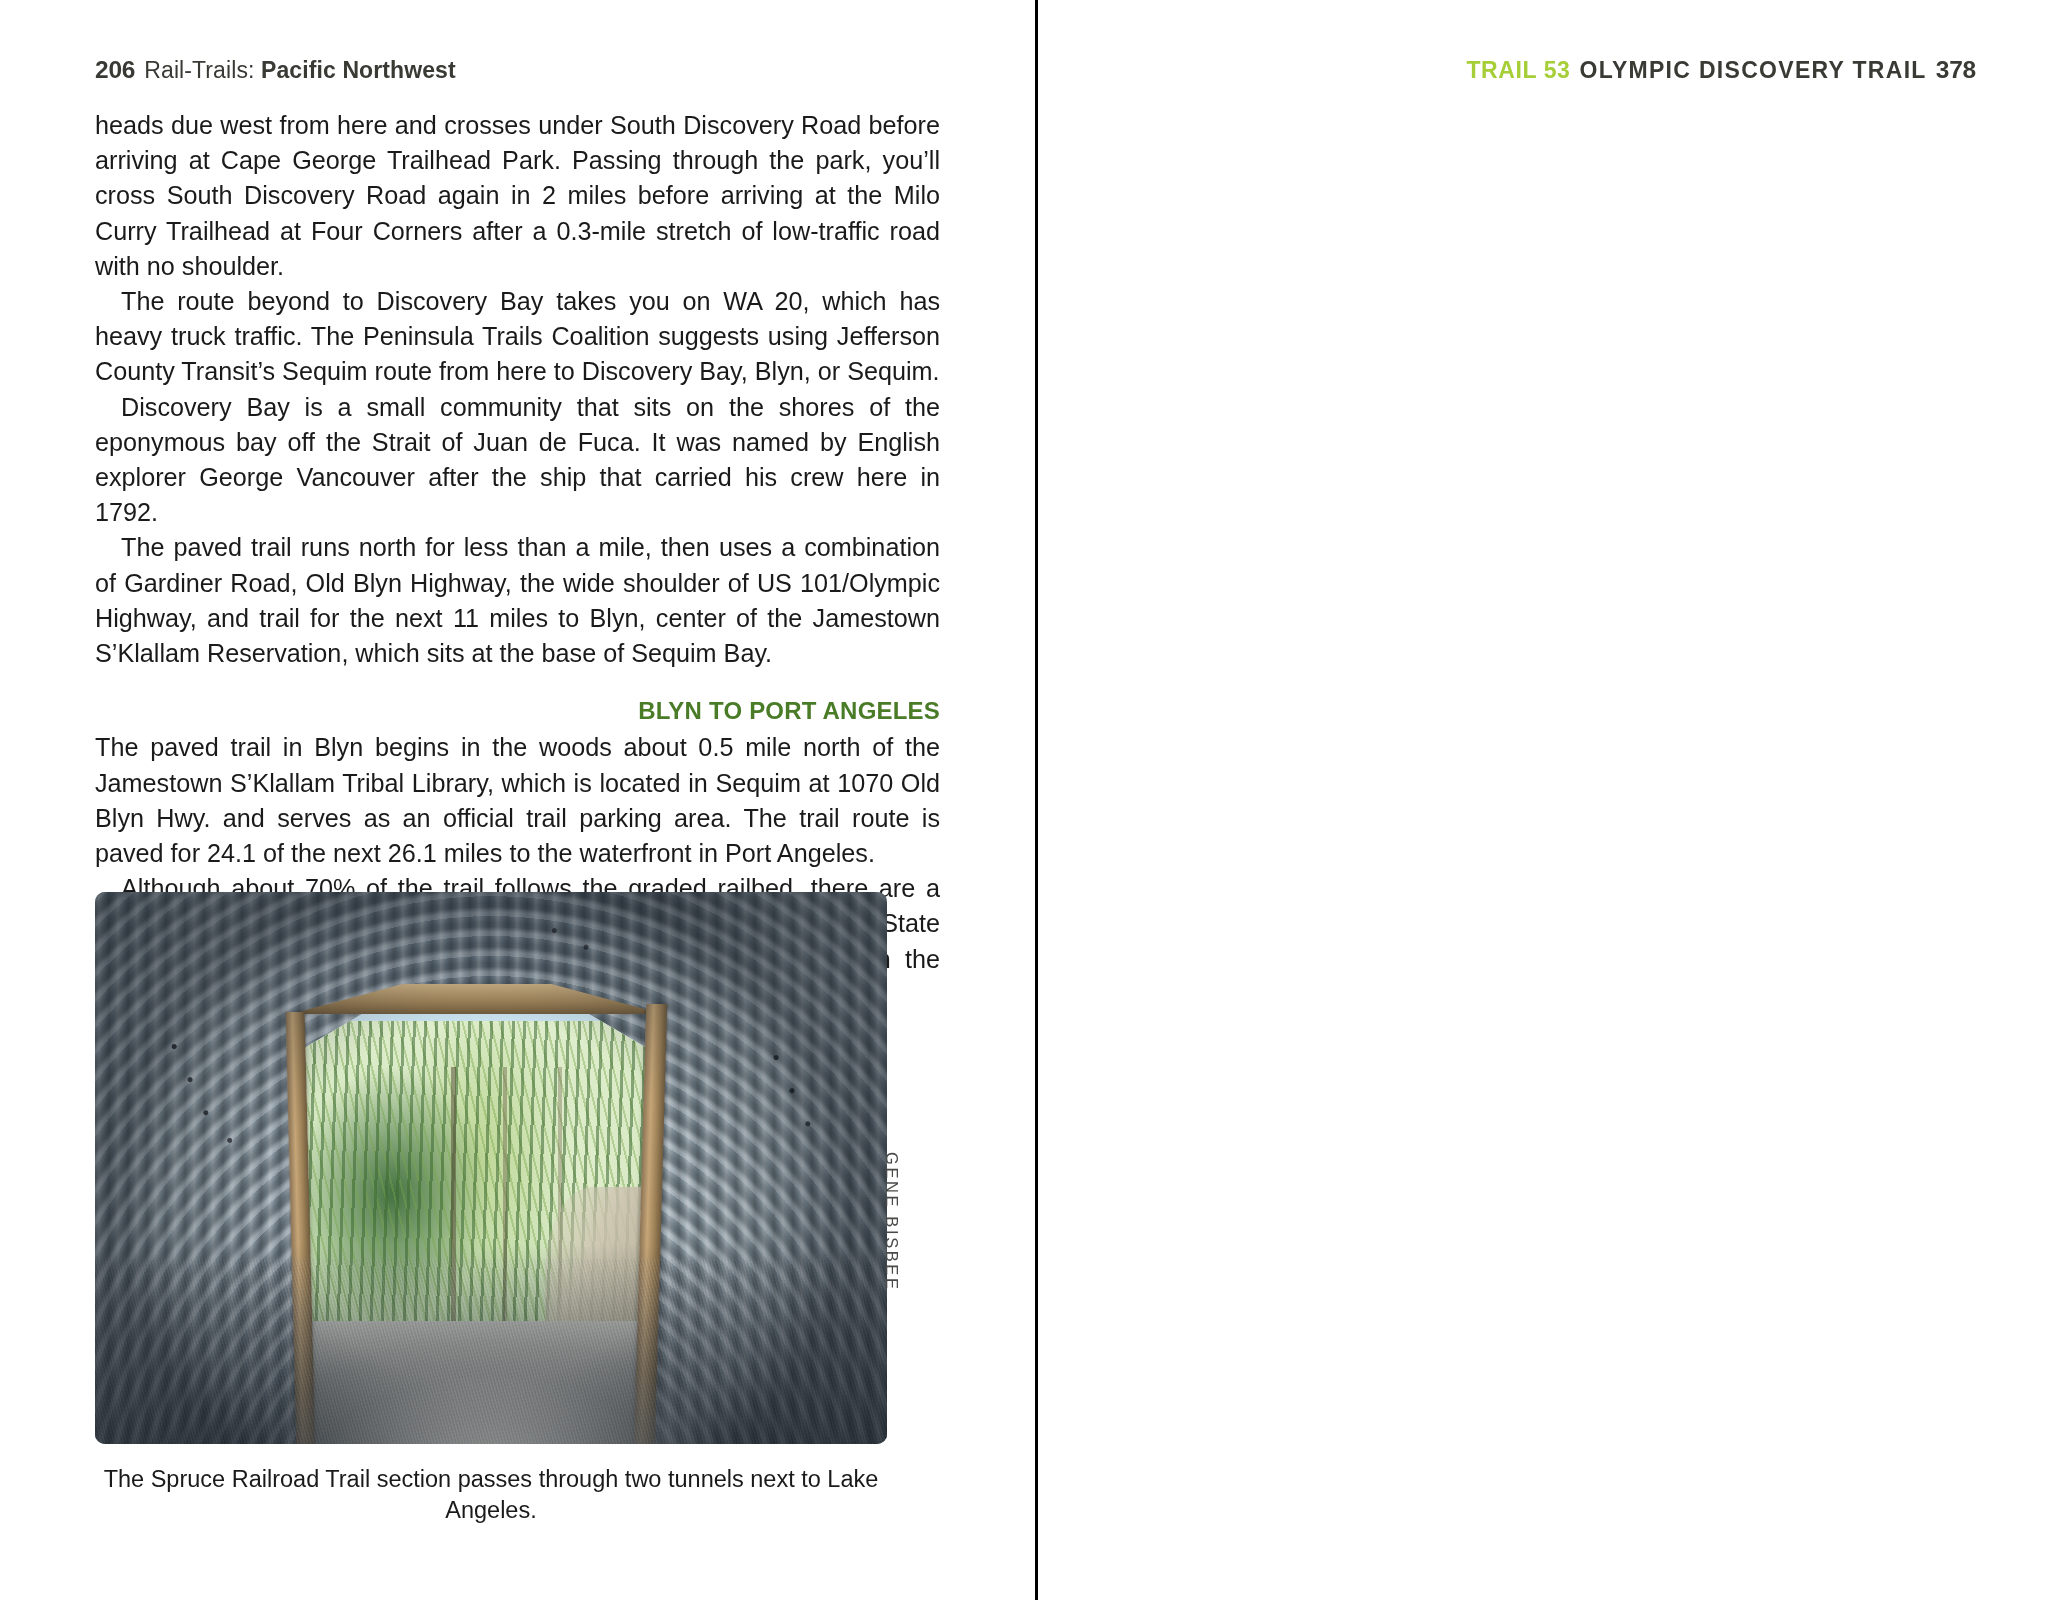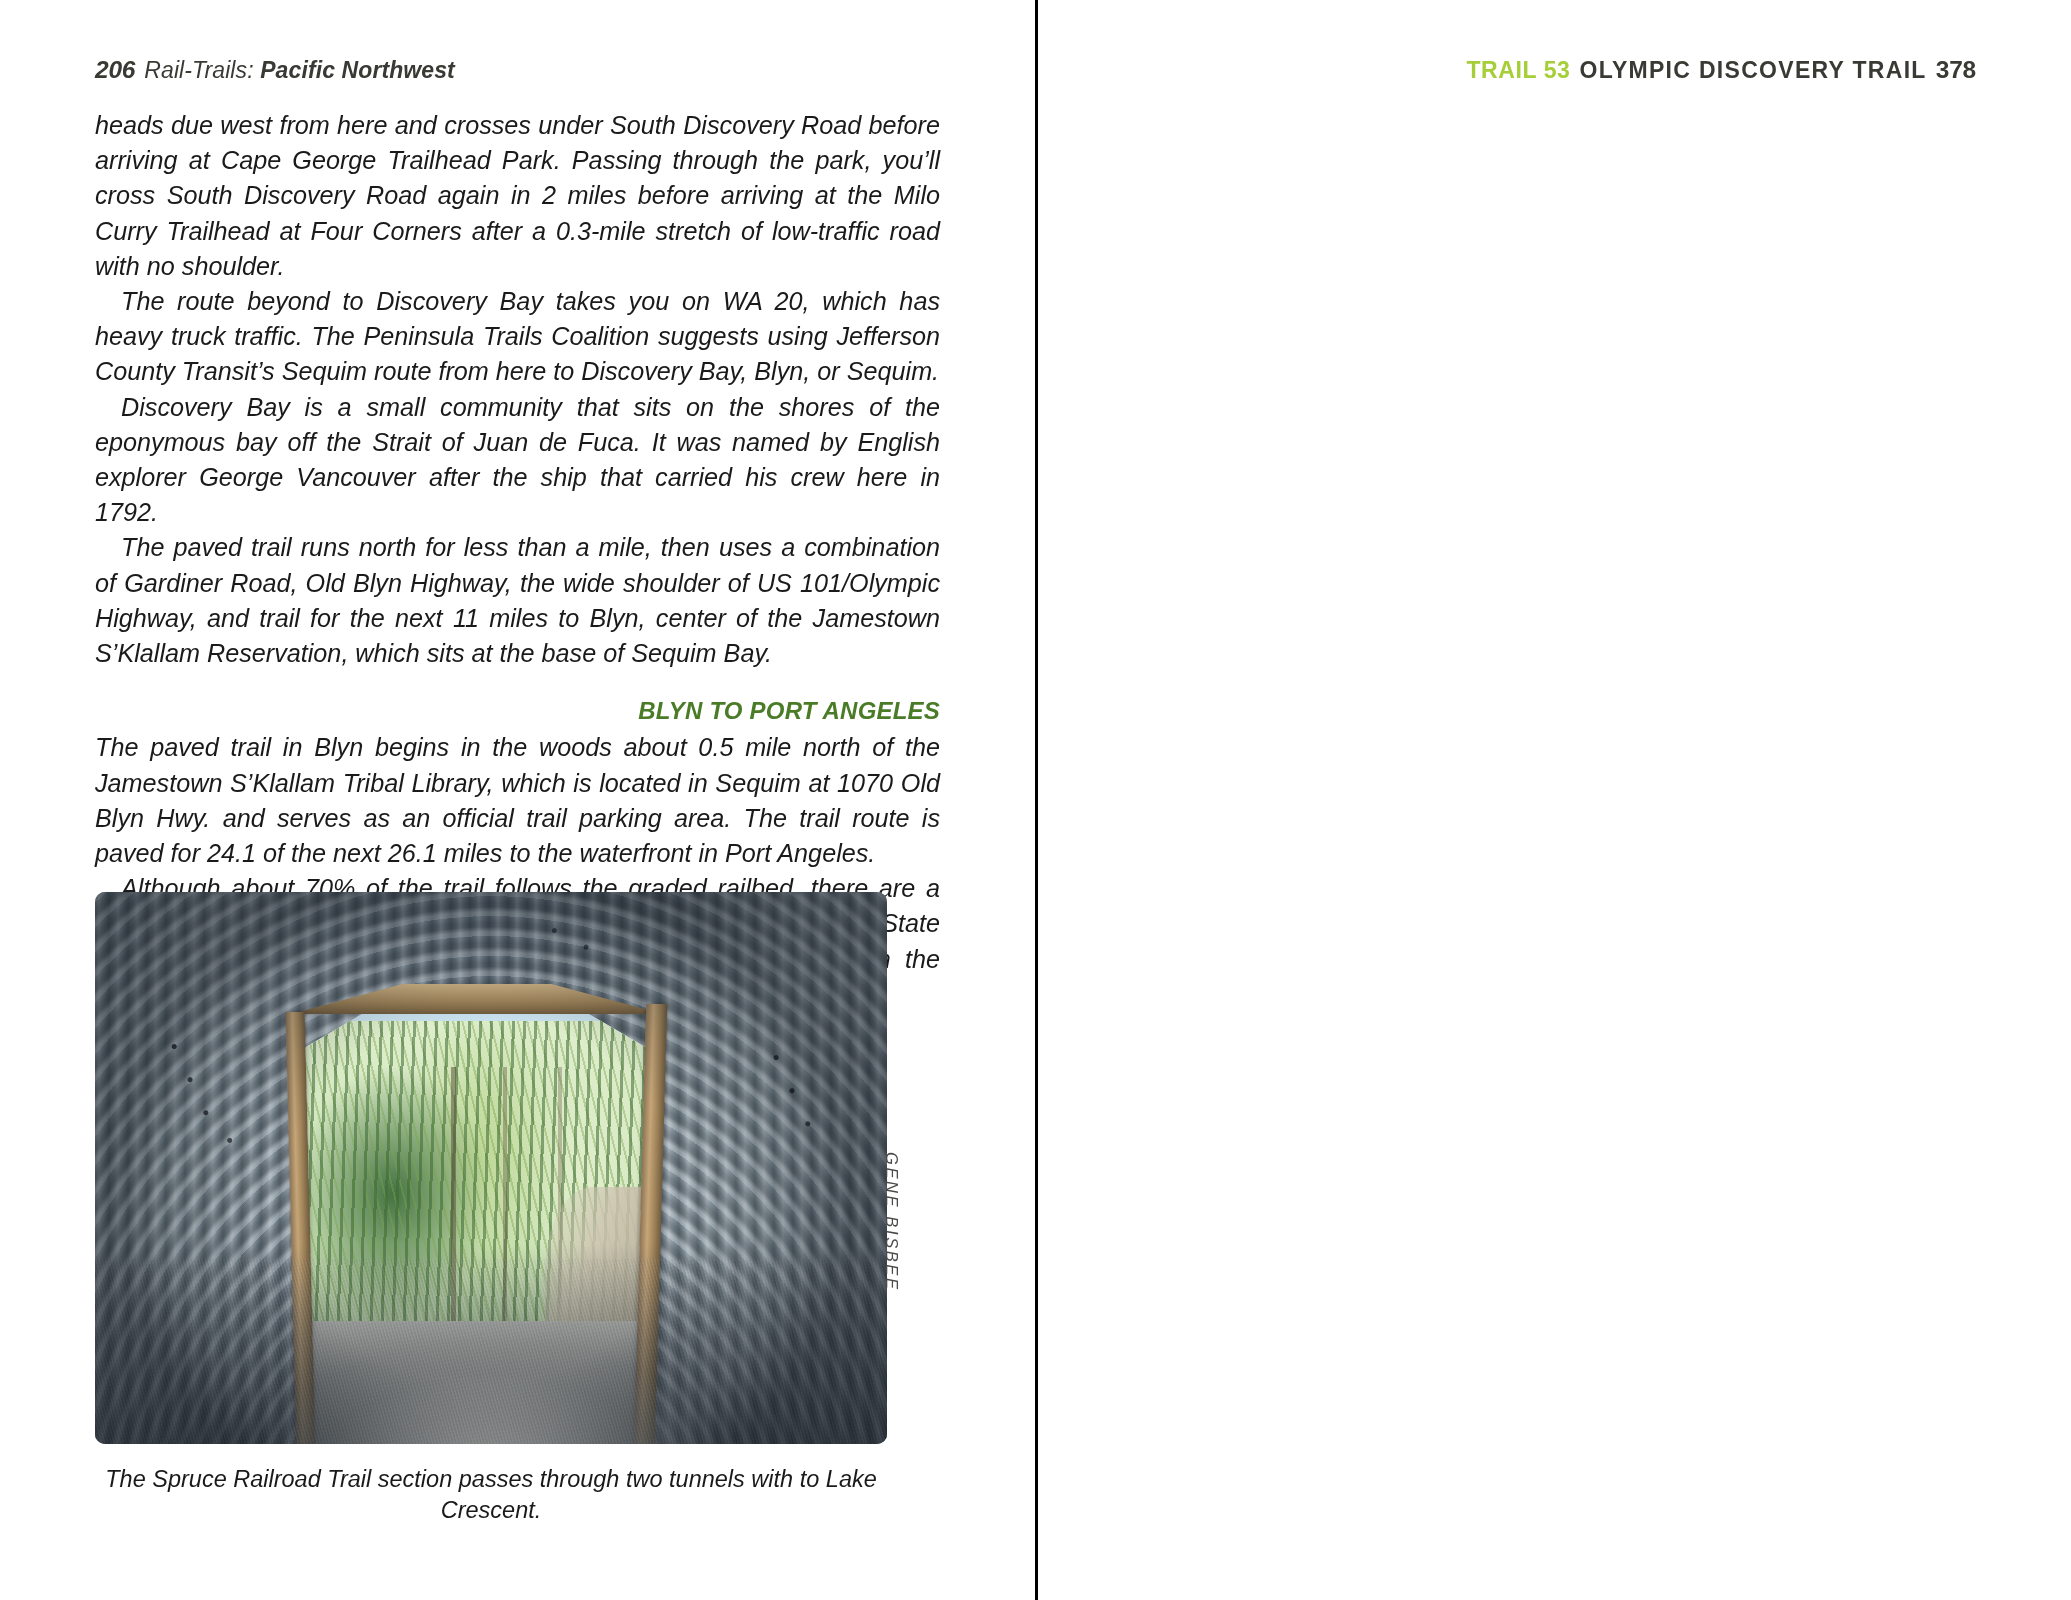--- a/index.html
+++ b/index.html
@@ -28,21 +28,21 @@
     height: 1600px;
     background: #000000;
   }
 
   
   .page {
     position: absolute;
     top: 0;
     height: 1600px;
   }
-  .page-left  { left: 0;      width: 1035px; font-style: italic; }
+  .page-left  { left: 0;      width: 1035px; }
   .page-right { left: 1038px; width: 1033px; }
 
   
   .runhead {
     position: absolute;
     top: 58px;
     font-size: 23px;
     letter-spacing: 0.1px;
     white-space: nowrap;
     line-height: 1;
@@ -340,21 +340,21 @@
         <div class="post post-left"></div>
         <div class="post post-right"></div>
 
         <div class="floor"></div>
         <div class="floor-grit"></div>
         <div class="tunnel-vignette"></div>
       </div>
 
       <div class="photo-credit">GENE BISBEE</div>
 
-      <div class="caption">The Spruce Railroad Trail section passes through two tunnels with to Lake Crescent.</div>
+      <div class="caption">The Spruce Railroad Trail section passes through two tunnels next to Lake Angeles.</div>
     </div>
   </div>
 
   <div class="page page-right">
 
     <div class="runhead runhead-right">
       <span class="trail-no">TRAIL 53</span><span class="sp"></span><span class="trail-name">OLYMPIC DISCOVERY TRAIL</span><span class="sp"></span><span class="folio">378</span>
     </div>
 
   </div>

